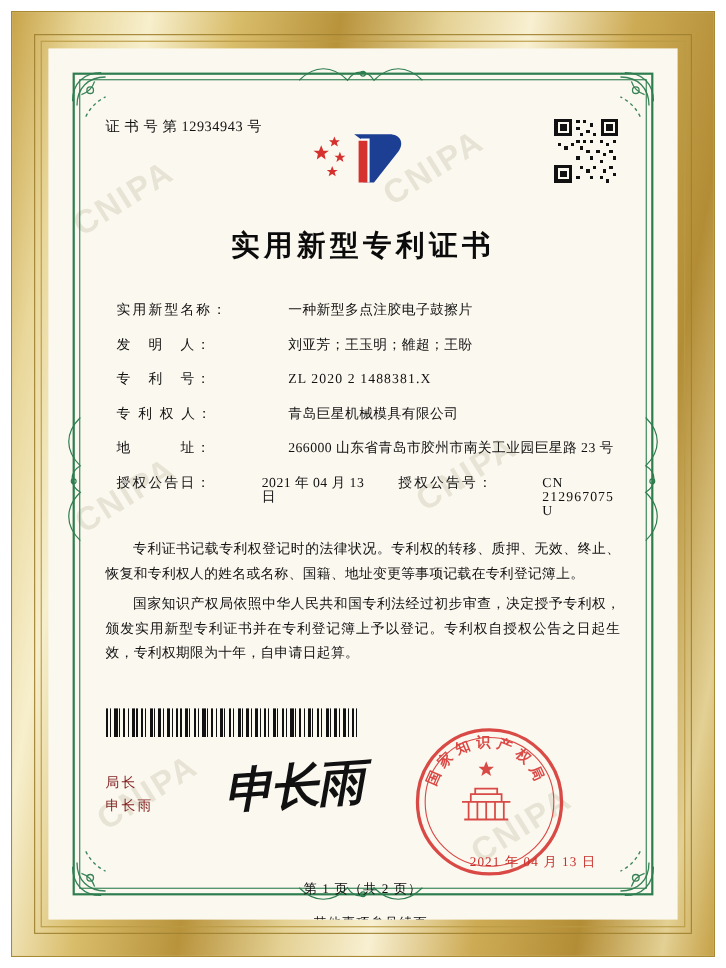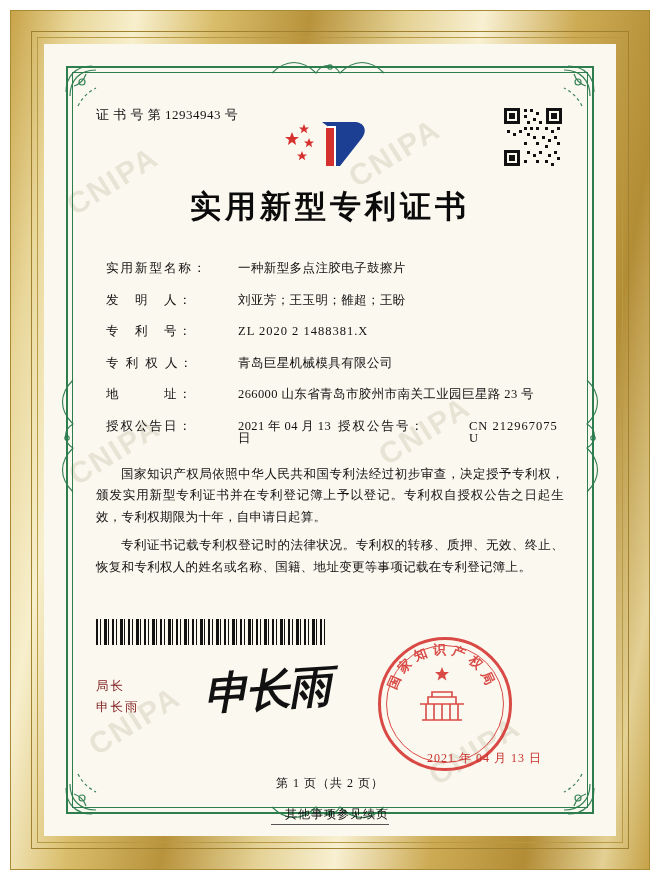--- a/index.html
+++ b/index.html
@@ -116,39 +116,40 @@
     transform: translateX(-50%);
   }
   .qr {
     position: absolute;
     right: 0; top: 0;
     width: 62px; height: 62px;
   }
 
   .title {
     text-align: center;
-    font-size: 31px;
+    font-size: 26px;
     font-weight: bold;
     letter-spacing: 4px;
     color: #0b0b0b;
-    margin-top: 62px;
+    margin-top: 82px;
     font-family: "DejaVu Sans", "Liberation Sans", sans-serif;
   }
 
   .fields {
     margin-top: 34px;
     padding-left: 10px;
     font-size: 12.5px;
     color: #111;
     line-height: 1;
   }
   .field-row {
     display: flex;
     align-items: flex-start;
     margin-bottom: 19px;
+    gap: 24px;
   }
   .f-label {
     width: 108px;
     flex: 0 0 108px;
     letter-spacing: 2px;
     white-space: nowrap;
   }
   .f-value {
     flex: 1;
     letter-spacing: .4px;
@@ -443,22 +444,22 @@
               <div class="f-value">2021 年 04 月 13 日</div>
             </div>
             <div class="half-right">
               <div style="flex:0 0 auto; letter-spacing:2px; padding-right:20px;">授权公告号：</div>
               <div class="f-value mono">CN 212967075 U</div>
             </div>
           </div>
 
         </div>
 
+        <div class="para">专利证书记载专利权登记时的法律状况。专利权的转移、质押、无效、终止、恢复和专利权人的姓名或名称、国籍、地址变更等事项记载在专利登记簿上。</div>
         <div class="para">国家知识产权局依照中华人民共和国专利法经过初步审查，决定授予专利权，颁发实用新型专利证书并在专利登记簿上予以登记。专利权自授权公告之日起生效，专利权期限为十年，自申请日起算。</div>
-        <div class="para">专利证书记载专利权登记时的法律状况。专利权的转移、质押、无效、终止、恢复和专利权人的姓名或名称、国籍、地址变更等事项记载在专利登记簿上。</div>
 
         <div class="barcode"></div>
 
         <div class="sign-area">
           <div class="sign-label">
             <div>局长</div>
             <div>申长雨</div>
           </div>
           <div class="handwriting">申长雨</div>
 

